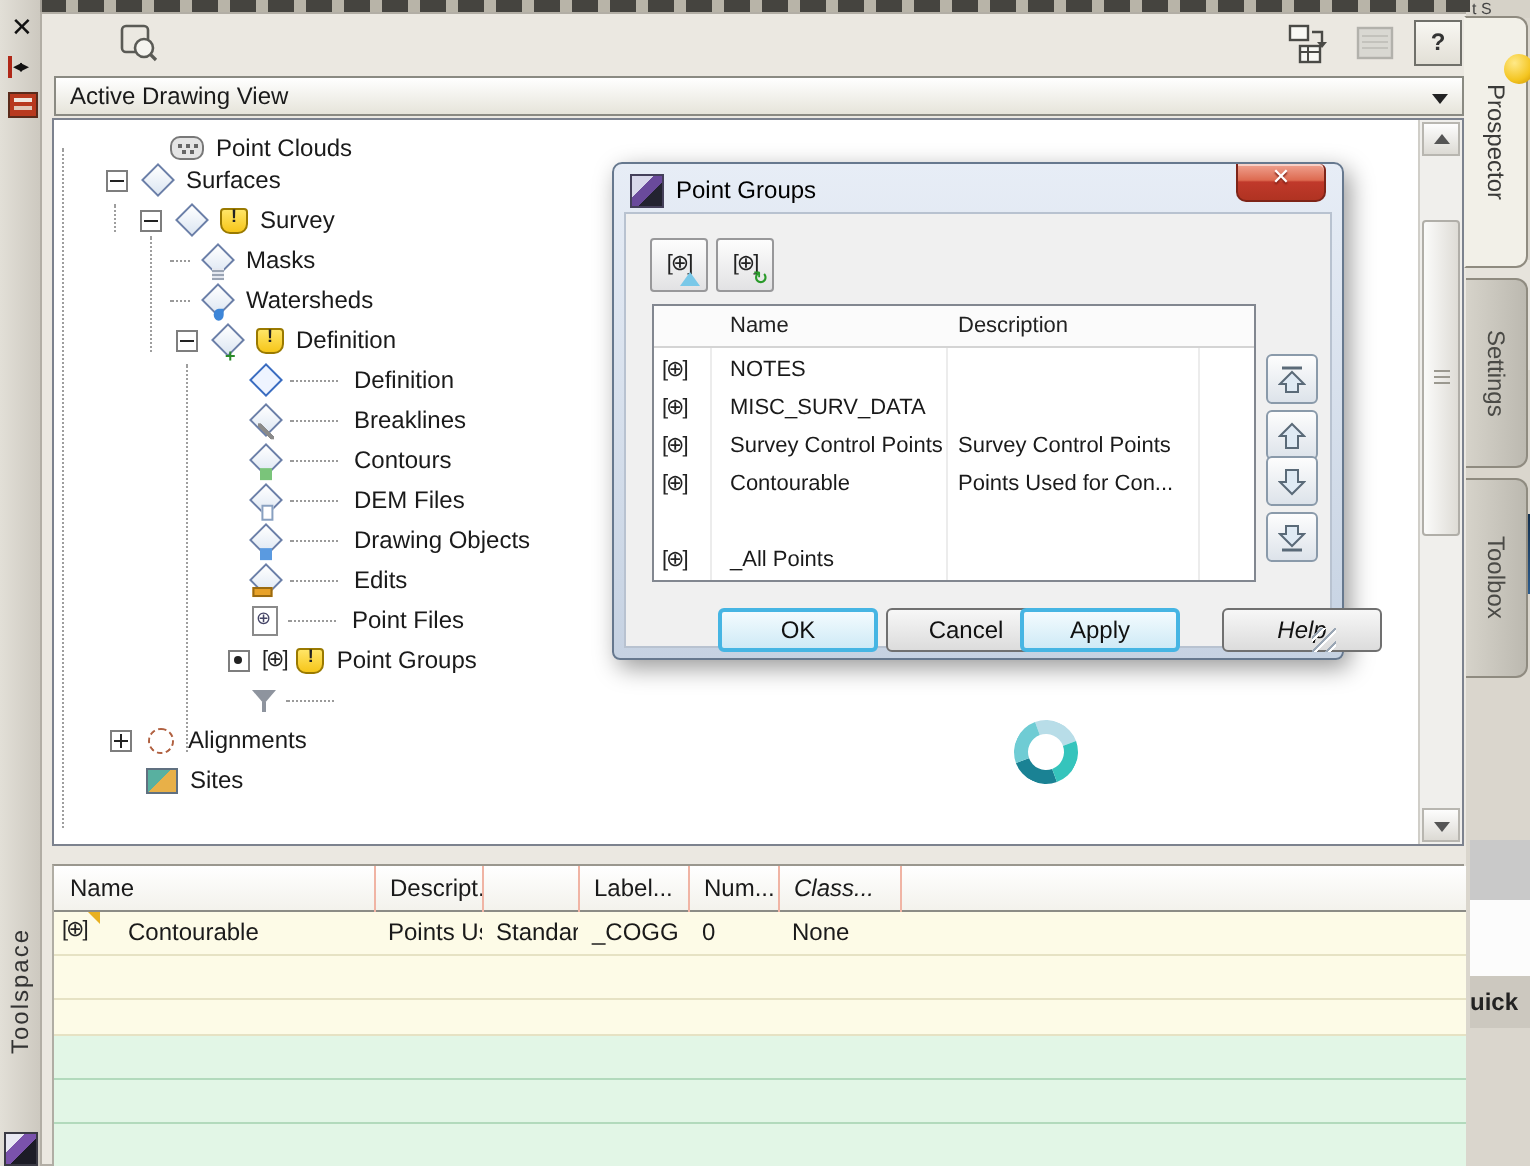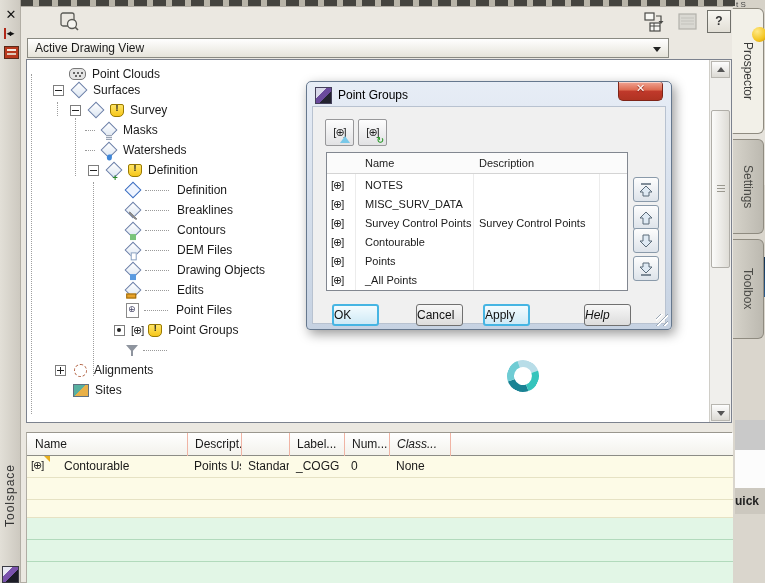--- a/index.html
+++ b/index.html
@@ -33,21 +33,21 @@
 
   
   .panel{left:20px;top:6px;width:713px;height:577px;background:#ebe8e1;border:1px solid #b2aea5;border-right:none;box-sizing:border-box;}
   .help-btn{left:686px;top:3px;width:22px;height:21px;border:1px solid #70706a;background:linear-gradient(#f8f7f2,#e2dfd6);
     text-align:center;line-height:21px;font-weight:bold;color:#333;}
   .dis-icon{left:656px;top:5px;}
   .pan-icon{left:622px;top:4px;}
   .mag-icon{left:38px;top:4px;}
 
   
-  .dd{left:6px;top:31px;width:642px;height:20px;border:1px solid #8a8a82;box-sizing:border-box;
+  .dd{left:6px;top:31px;width:705px;height:20px;border:1px solid #8a8a82;box-sizing:border-box;
     background:linear-gradient(#ffffff,#e6e4da);line-height:18px;padding-left:7px;}
   .dd-arrow{position:absolute;right:7px;top:8px;width:0;height:0;border-left:4px solid transparent;border-right:4px solid transparent;border-top:5px solid #222;}
 
   
   .tree{left:5px;top:52px;width:706px;height:364px;background:#fff;border:1px solid #7c828e;box-sizing:border-box;overflow:hidden;}
   .trow{position:relative;display:flex;align-items:center;height:20px;width:682px;}
   .trow .lbl{padding:1px 4px;white-space:nowrap;position:relative;z-index:2;}
   .selband{position:absolute;left:94px;right:-1px;top:0;bottom:0;background:linear-gradient(#ababab,#8f8f8f);z-index:1;}
   .trow>*{position:relative;z-index:2;}
   .vline{position:absolute;width:0;border-left:1px dotted #9e9e9e;z-index:0;}
@@ -140,22 +140,22 @@
   .dl-head{position:absolute;left:0;top:0;width:100%;height:21px;background:#fbfbfb;border-bottom:1px solid #d4d4d4;box-sizing:border-box;}
   .dl-colsep{position:absolute;top:0;width:1px;height:139px;background:#ececec;}
   .dl-hname{position:absolute;left:38px;top:0;line-height:20px;font-size:11px;color:#222;}
   .dl-hdesc{position:absolute;left:152px;top:0;line-height:20px;font-size:11px;color:#222;}
   .dl-row{position:absolute;left:0;width:100%;height:19px;font-size:11px;}
   .dl-row .ic-pg{position:absolute;left:3px;top:3px;}
   .dl-name{position:absolute;left:38px;line-height:19px;white-space:nowrap;}
   .dl-desc{position:absolute;left:152px;line-height:19px;white-space:nowrap;}
   .arrowbtn{position:absolute;left:320px;width:24px;height:23px;border:1px solid #8a9aaa;border-radius:3px;
     background:linear-gradient(#fdfdfd,#dde3ea);display:flex;align-items:center;justify-content:center;}
-  .dlg-btn{position:absolute;top:197px;width:47px;height:22px;border-radius:3px;line-height:20px;text-align:left;
-    background:linear-gradient(#f7f7f7,#dcdcdc);border:1px solid #707070;box-sizing:border-box;color:#111;}
+  .dlg-btn{position:absolute;top:197px;width:80px;height:22px;border-radius:3px;line-height:20px;text-align:center;
+    background:linear-gradient(#f7f7f7,#dcdcdc);border:1px solid #707070;box-sizing:border-box;color:#111;margin-left:27px;}
   .dlg-btn.def{border:2px solid #46b5e3;background:linear-gradient(#f3fbfe,#cfeaf6);line-height:18px;}
   .grip{position:absolute;right:3px;bottom:3px;width:12px;height:12px;
     background:repeating-linear-gradient(135deg,transparent 0 3px,#9aa6b4 3px 4px,#fff 4px 5px);}
 
   
   .spinner{left:507px;top:360px;width:18px;height:18px;border-radius:50%;z-index:4;
     border:7px solid #35c4bc;border-top-color:#b8dde8;border-left-color:#6fccd4;border-bottom-color:#1a8294;transform:rotate(25deg);}
 
   .bgtxt{color:#444;z-index:1;}
 </style>
@@ -225,21 +225,21 @@
     <span>Active Drawing View</span>
     <span class="dd-arrow"></span>
   </div>
 
   <div class="abs tree">
     <div class="vline" style="left:4px;top:14px;height:340px;"></div>
     <div class="vline" style="left:30px;top:42px;height:14px;"></div>
     <div class="vline" style="left:48px;top:58px;height:58px;"></div>
     <div class="vline" style="left:66px;top:122px;height:194px;"></div>
 
-    <div class="trow" style="top:4px;">
+    <div class="trow" style="top:4px;padding-left:16px;">
       <span class="ti ic-cloud" style="margin-left:42px;"></span>
       <span class="lbl">Point Clouds</span>
     </div>
     <div class="trow">
       <span class="exp minus" style="margin-left:26px;"></span>
       <span class="ti dia"></span>
       <span class="lbl">Surfaces</span>
     </div>
     <div class="trow">
       <span class="exp minus" style="margin-left:43px;"></span>
@@ -399,25 +399,21 @@
         <span class="dl-desc"></span>
       </div>
       <div class="dl-row" style="top:61px;">
         <span class="ti ic-pg"></span>
         <span class="dl-name">Survey Control Points</span>
         <span class="dl-desc">Survey Control Points</span>
       </div>
       <div class="dl-row" style="top:80px;">
         <span class="ti ic-pg"></span>
         <span class="dl-name">Contourable</span>
-      </div>
-      <div class="dl-row" style="top:99px;">
-        <span class="ti ic-pg"></span>
-        <span class="dl-name">Points</span>
-        <span class="dl-desc"></span>
+        <span class="dl-desc">Points Used for Con...</span>
       </div>
       <div class="dl-row" style="top:118px;">
         <span class="ti ic-pg"></span>
         <span class="dl-name">_All Points</span>
         <span class="dl-desc"></span>
       </div>
     </div>
 
     <div class="arrowbtn" style="top:70px;">
       <svg width="14" height="14" viewBox="0 0 14 14">

